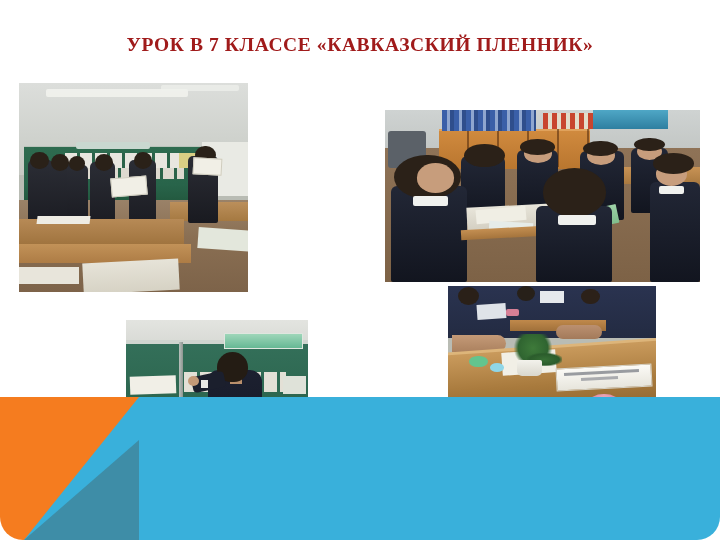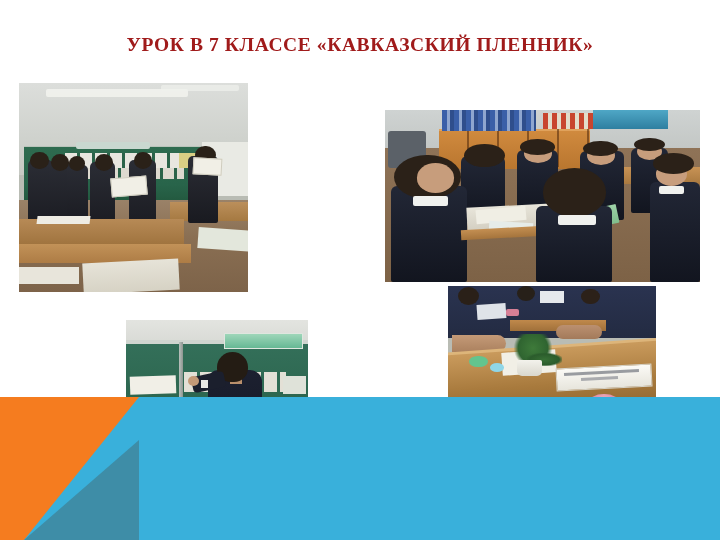--- a/index.html
+++ b/index.html
@@ -9,20 +9,21 @@
   }
   body {
     font-family: "Liberation Serif", serif;
   }
   #slide {
     position: relative;
     width: 720px;
     height: 540px;
     background: #ffffff;
     overflow: hidden;
+    border-radius: 23px;
   }
 
   
   #slide-title {
     position: absolute;
     left: 0;
     top: 34px;
     width: 720px;
     text-align: center;
     font-family: "Liberation Serif", serif;

